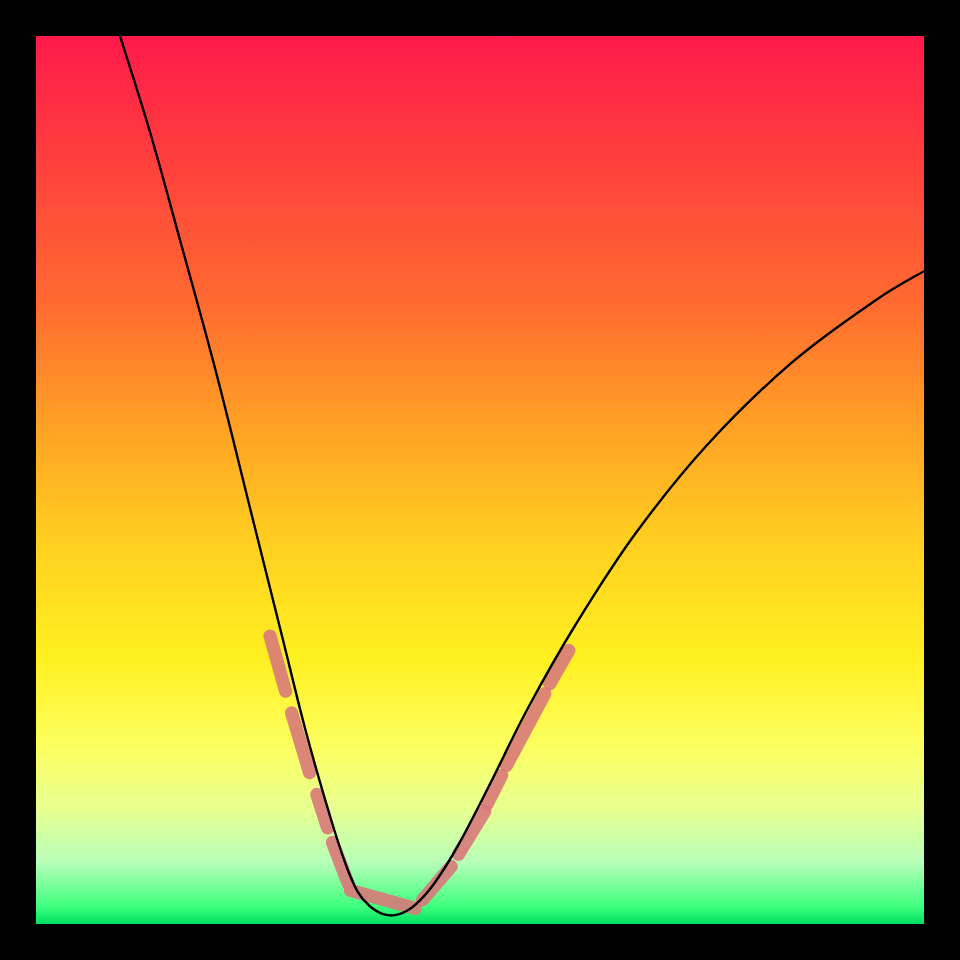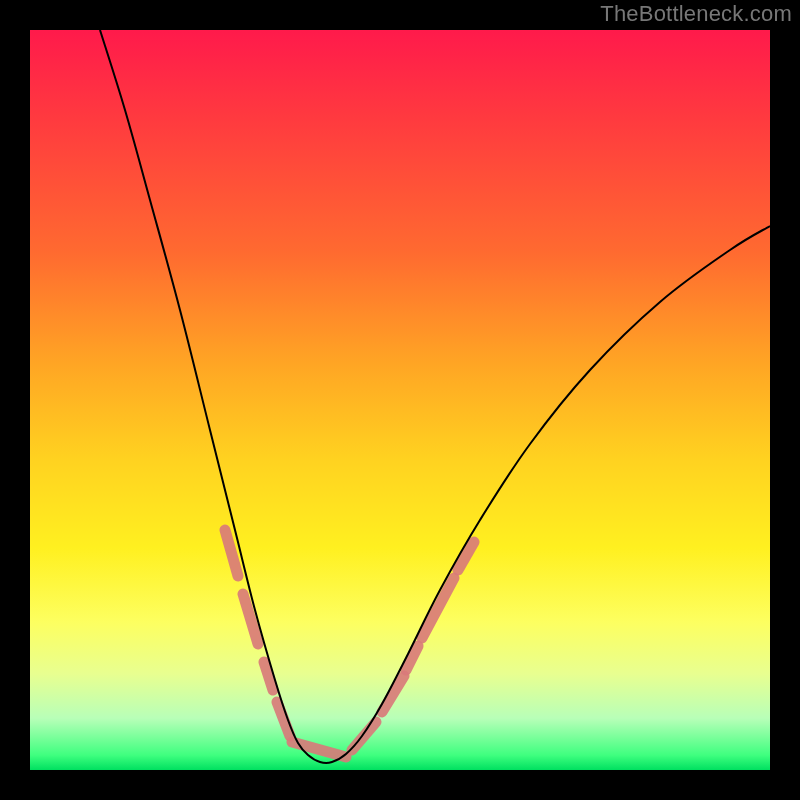--- a/index.html
+++ b/index.html
@@ -55,21 +55,20 @@
     font-size: 22px;
     font-weight: 500;
     letter-spacing: 0.2px;
     user-select: none;
   }
 </style>
 </head>
 <body>
 
 <div class="frame">
-  <div class="watermark">TheBottleneck.com</div>
   <div class="plot-area">
     <div class="gradient"></div>
     <svg class="curve" viewBox="0 0 740 740" preserveAspectRatio="none">
       <g id="band-trough">
           <line x1="262" y1="712" x2="316" y2="727" stroke="#d97a7a" stroke-width="11" stroke-linecap="round" opacity="0.9"></line>
         </g>
       <g id="band-left">
           <line x1="195" y1="500" x2="208" y2="546" stroke="#d97a7a" stroke-width="11" stroke-linecap="round" opacity="0.9"></line>
           <line x1="213" y1="564" x2="228" y2="614" stroke="#d97a7a" stroke-width="11" stroke-linecap="round" opacity="0.9"></line>
           <line x1="234" y1="632" x2="243" y2="660" stroke="#d97a7a" stroke-width="11" stroke-linecap="round" opacity="0.9"></line>

